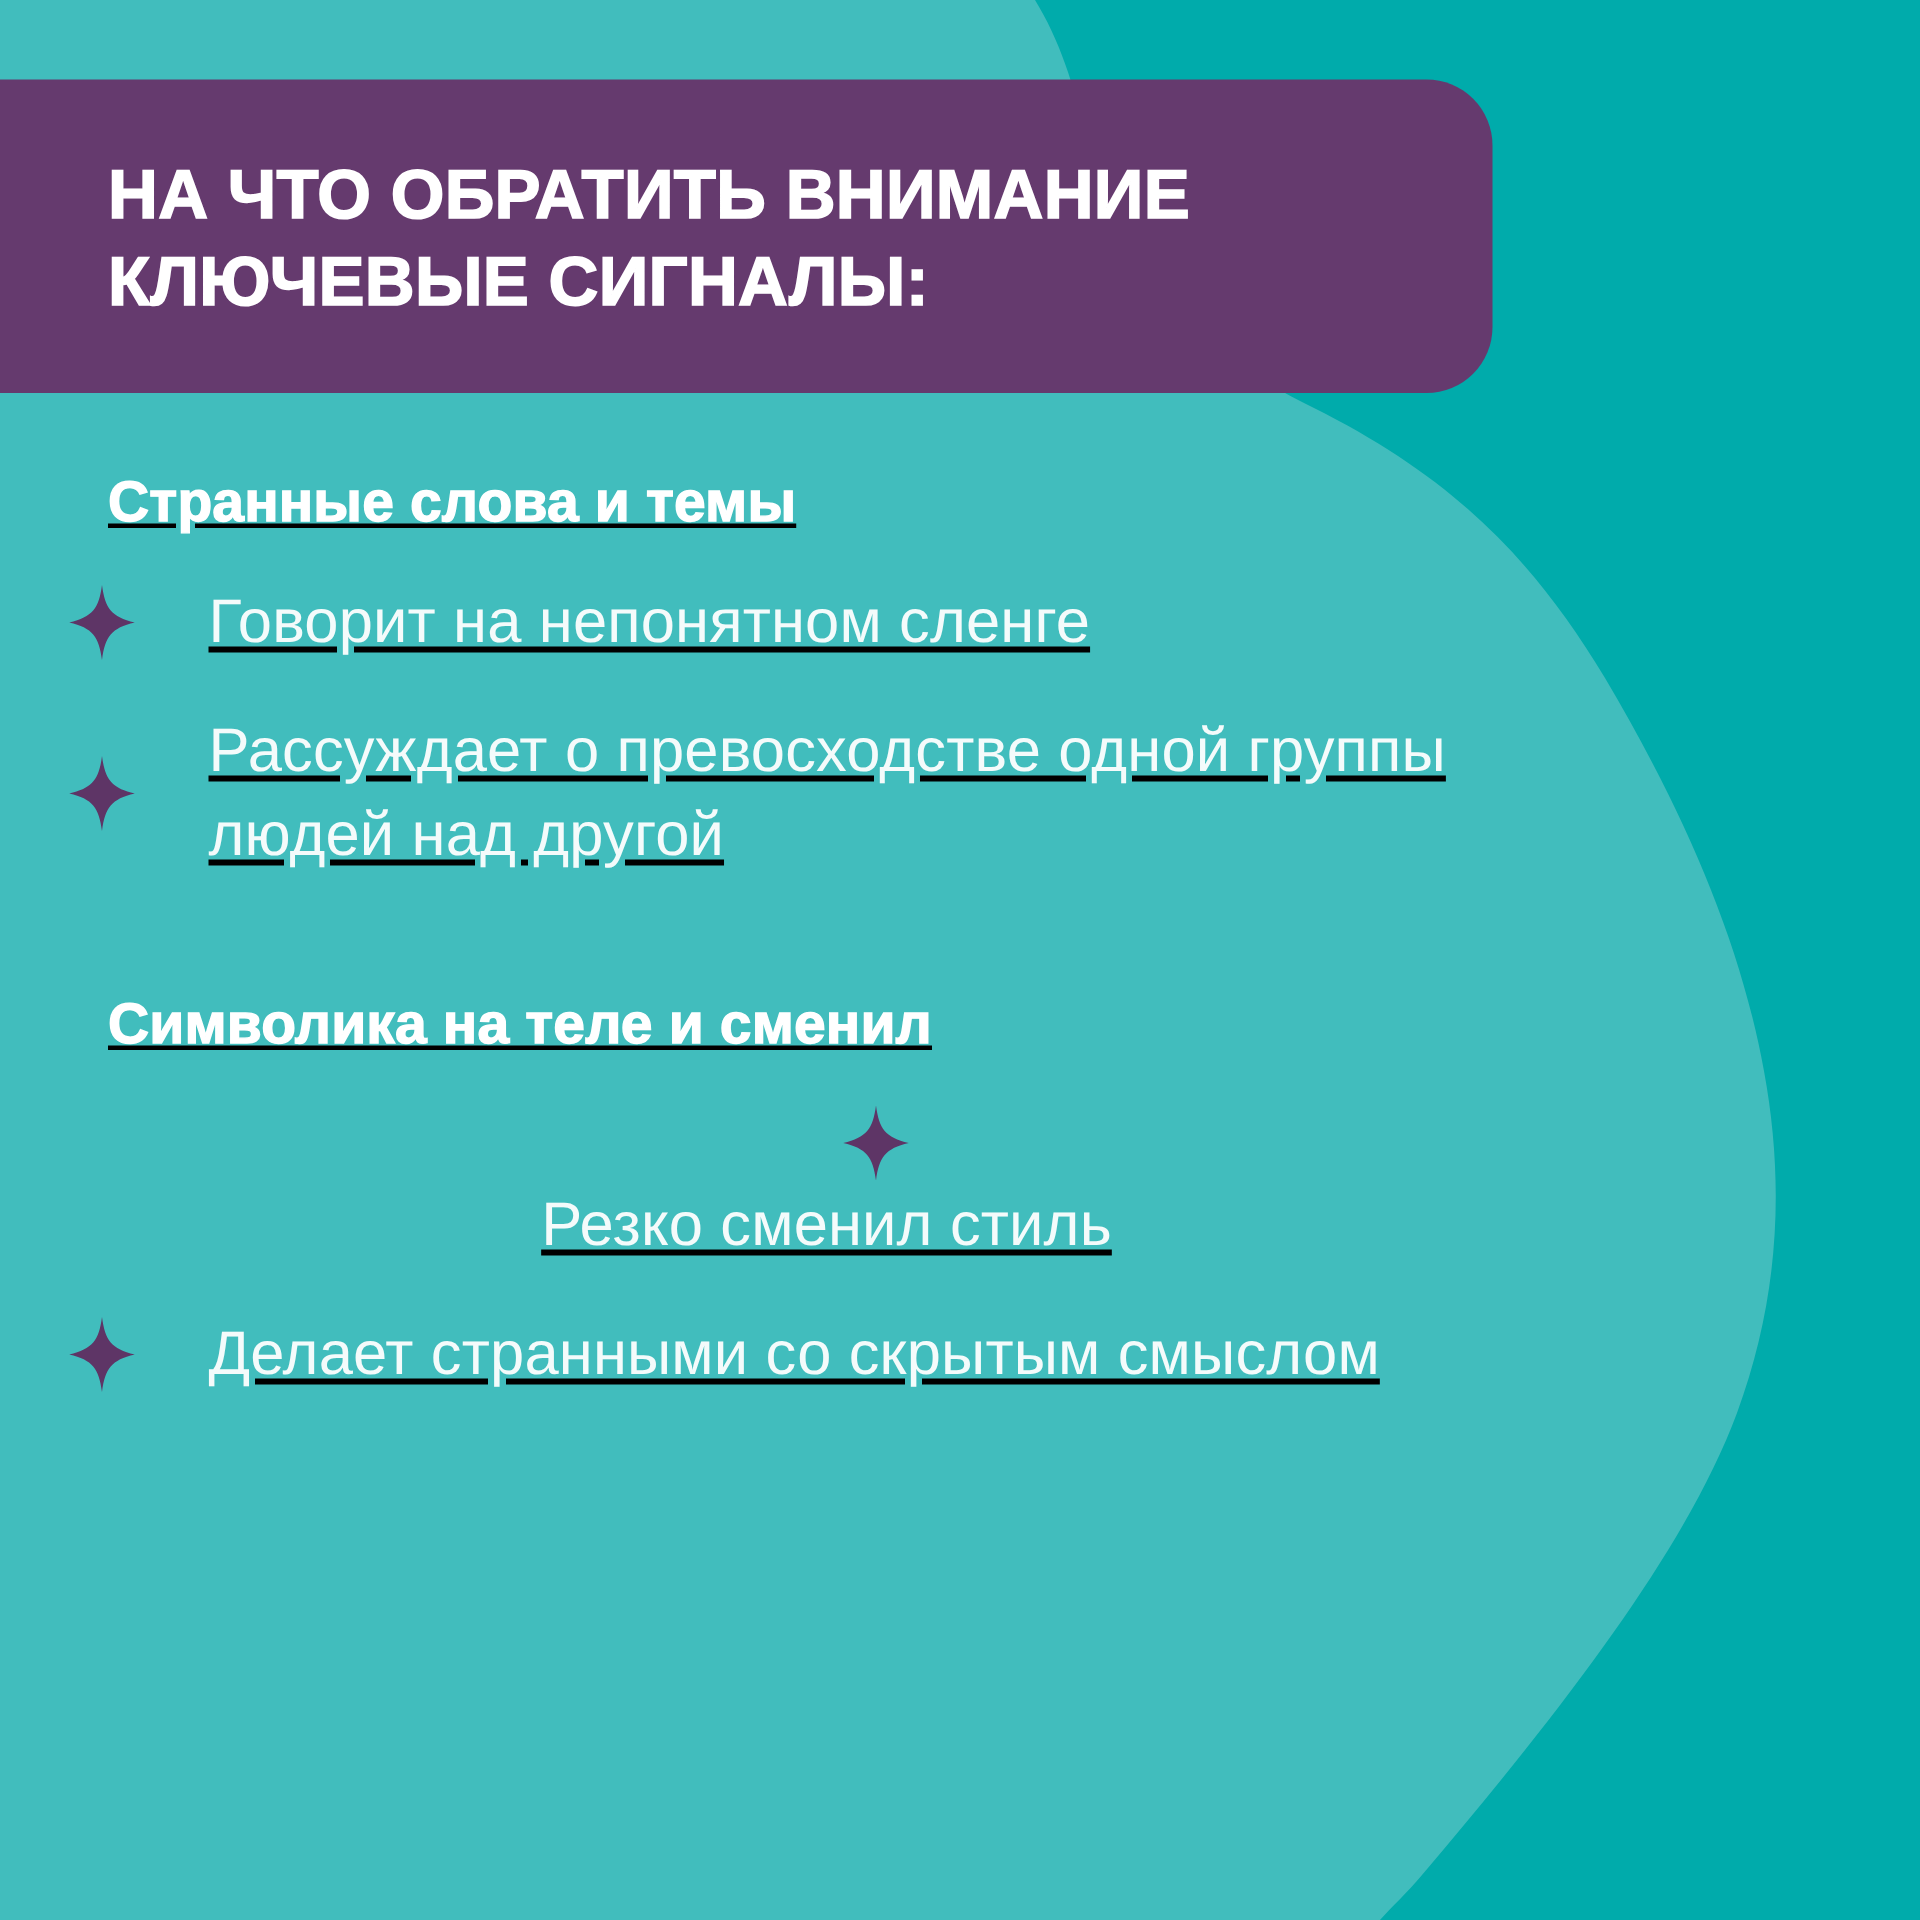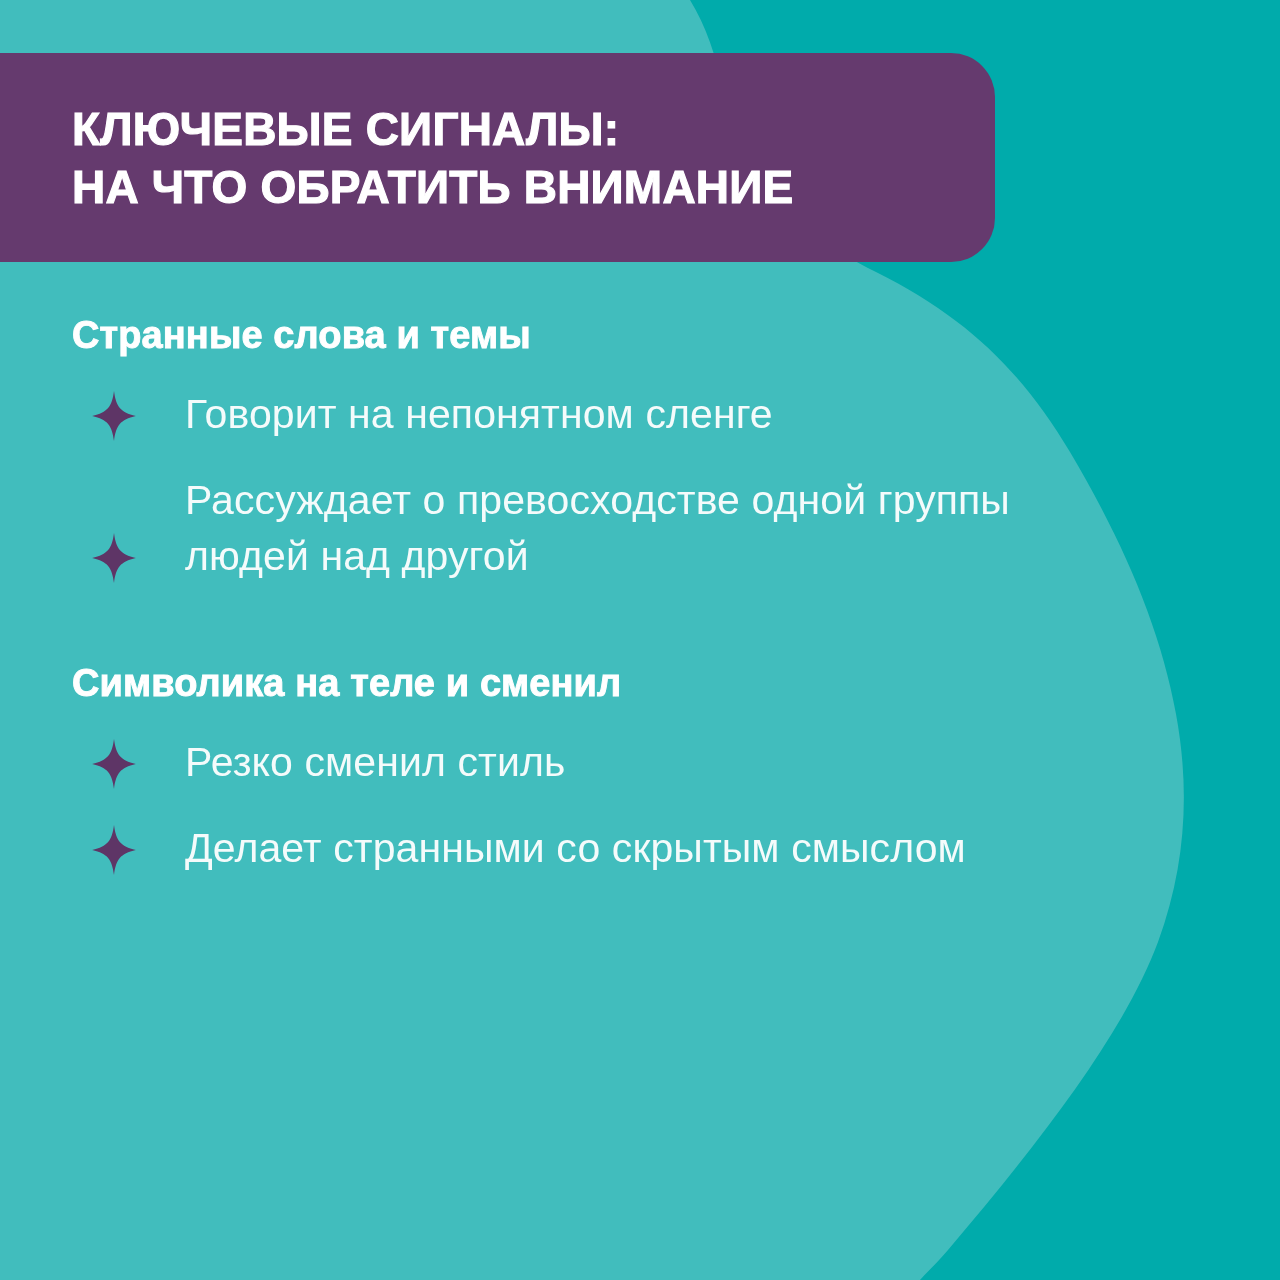--- a/index.html
+++ b/index.html
@@ -55,20 +55,21 @@
     -webkit-text-stroke: 1.1px #FFFFFF;
   }
 
   
   #content {
     position: absolute;
     left: 0;
     top: 262px;
     width: 1125px;
     z-index: 2;
+    text-decoration: underline;
   }
   .section {
     padding: 0;
   }
   .section-heading {
     color: #FFFFFF;
     font-size: 38px;
     font-weight: 700;
     line-height: 46px;
     margin: 0;
@@ -79,26 +80,26 @@
   #section-0 .section-heading { margin-top: 50px; }
   #section-1 .section-heading { margin-top: 76px; }
 
   .bullet-list {
     list-style: none;
     margin: 0;
     padding: 0;
   }
   .bullet-item {
     display: flex;
-    align-items: flex-end;
-    padding-left: 88px;
+    align-items: center;
+    padding-left: 42px;
     margin-top: 30px;
   }
   #section-0 .bullet-list > .bullet-item:first-child { margin-top: 28px; }
-  #section-1 .bullet-list > .bullet-item:first-child { margin-top: 28px; }
+  #section-1 .bullet-list > .bullet-item:first-child { margin-top: 28px; flex-direction: column; }
 
   .bullet-icon {
     flex: 0 0 auto;
     width: 52px;
     height: 52px;
     margin-top: 2px;
     display: block;
   }
   .bullet-text {
     flex: 1 1 auto;
@@ -123,22 +124,22 @@
              C 742,170 790,230 876,272
              C 968,318 1022,372 1070,452
              C 1122,540 1160,626 1176,714
              C 1190,790 1186,866 1158,942
              C 1126,1028 1050,1130 948,1250
              C 938,1262 928,1271 920,1280
              L 1280,1280 L 1280,0 Z"></path>
   </svg>
 
   <div id="title-banner">
+    <div class="title-line">НА ЧТО ОБРАТИТЬ ВНИМАНИЕ</div>
     <div class="title-line">КЛЮЧЕВЫЕ СИГНАЛЫ:</div>
-    <div class="title-line">НА ЧТО ОБРАТИТЬ ВНИМАНИЕ</div>
   </div>
 
   <div id="content">
 
     <div class="section" id="section-0">
       <h2 class="section-heading">Странные слова и темы</h2>
       <ul class="bullet-list">
         <li class="bullet-item">
           <svg class="bullet-icon" viewBox="0 0 100 100" aria-hidden="true">
             <path fill="#5E3566" d="M50 2 C54 32 62 43 92 50 C62 57 54 68 50 98 C46 68 38 57 8 50 C38 43 46 32 50 2 Z"></path>

